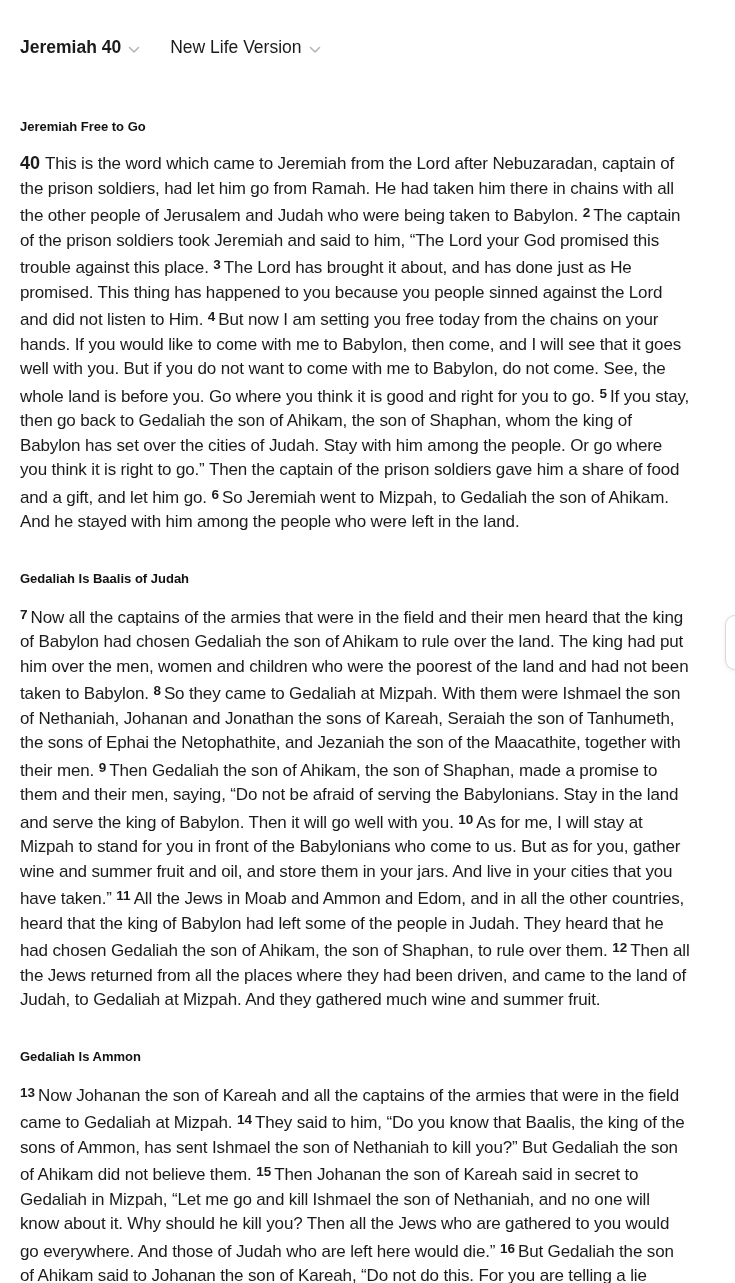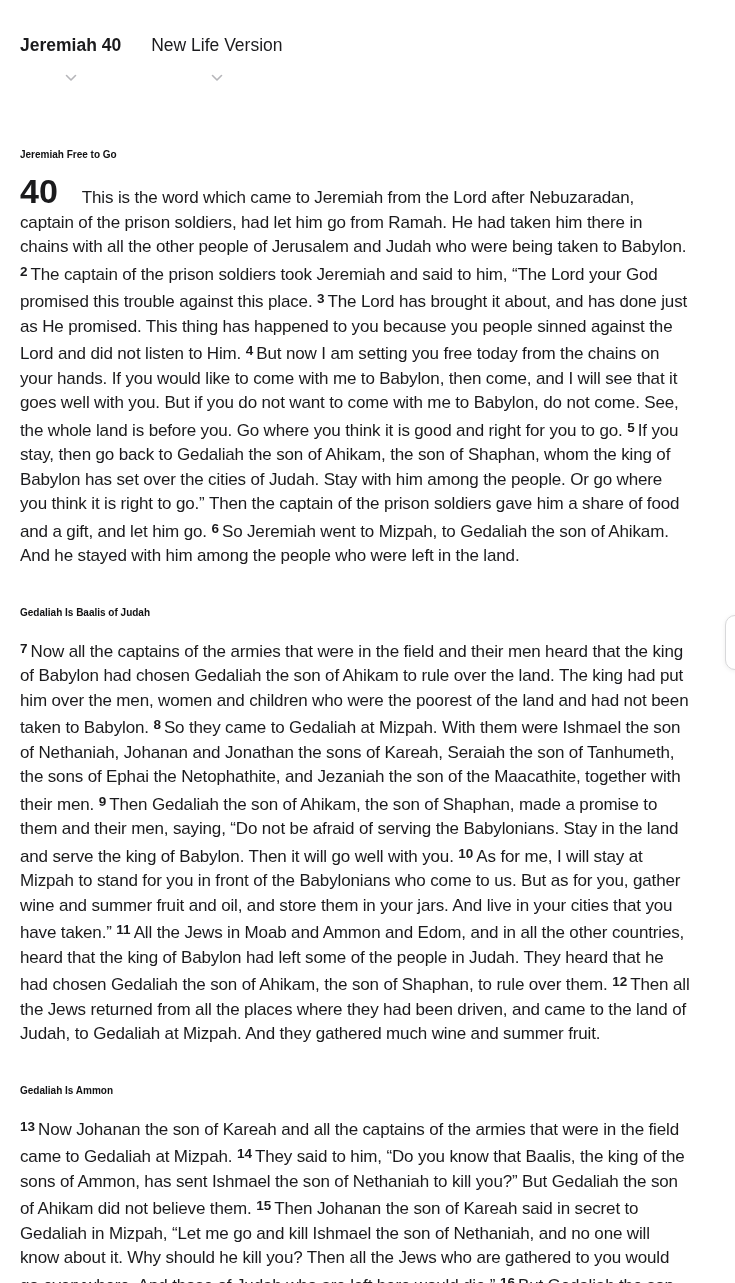--- a/index.html
+++ b/index.html
@@ -23,48 +23,47 @@
     display: flex;
     align-items: center;
     gap: 7px;
     background: none;
     border: none;
     padding: 0;
     font-family: "Liberation Sans", sans-serif;
     font-size: 17.5px;
     color: #1b1b1d;
     cursor: pointer;
-    flex-direction: column;
   }
   .selector .book-label { font-weight: 600; }
   .selector .version-label { font-weight: 400; }
   .chevron { display: inline-block; margin-top: 3px; }
   .content {
     padding: 18px 43px 0 20px; 
   }
   .section-heading {
-    font-size: 10px;
+    font-size: 13px;
     font-weight: 700;
     line-height: 20px;
     margin: 34px 0 0 0;
     color: #111113;
   }
   .content .section-heading:first-child { margin-top: 40px; }
   .verses {
     font-size: 17px;
     line-height: 24.5px;
     letter-spacing: -0.15px;
     margin: 14px 0 0 0;
     text-align: left;
   }
   .chapnum {
-    font-size: 34px;
+    font-size: 18px;
     font-weight: 700;
     letter-spacing: 0;
-    margin-right: 24px;
+    margin-right: 5px;
   }
   .vnum {
     font-weight: 700;
     font-size: 13.5px;
     vertical-align: 4px;
     margin-right: 3px;
     letter-spacing: 0;
   }
   .verse { cursor: pointer; }
   .float-widget {

